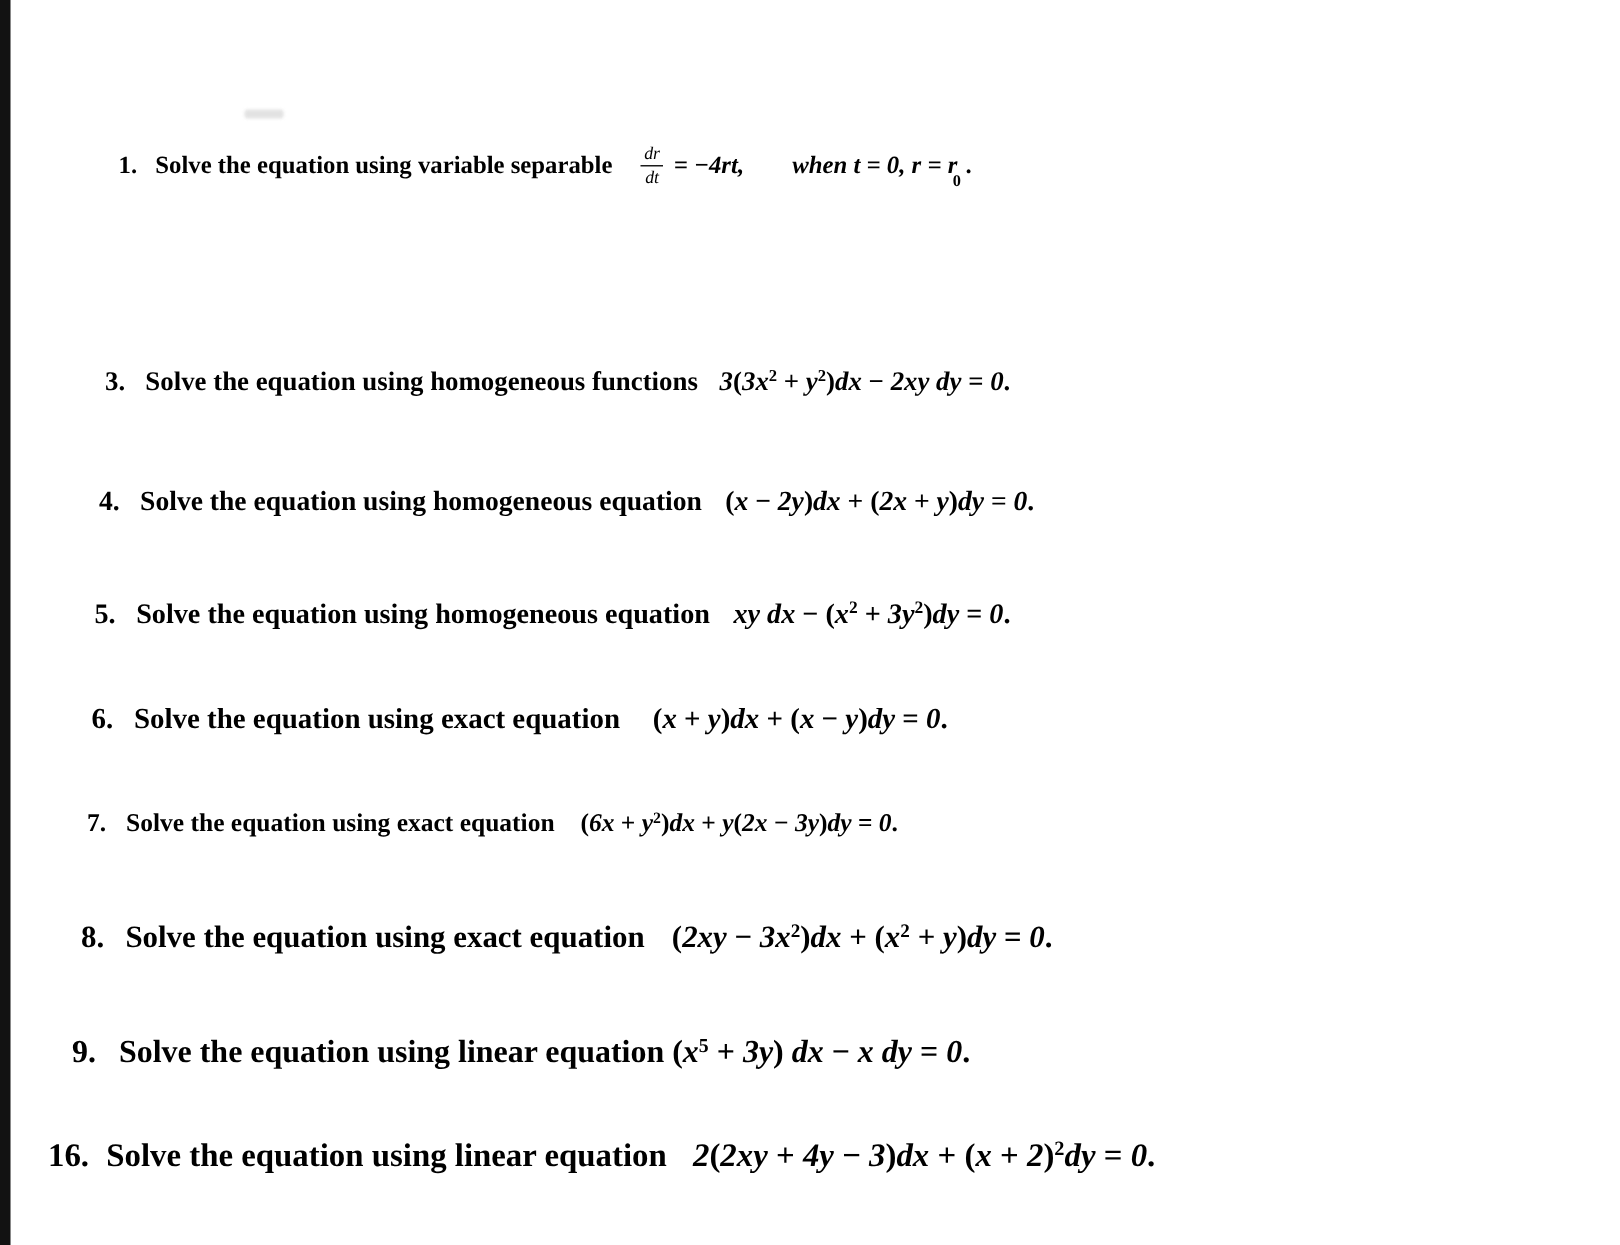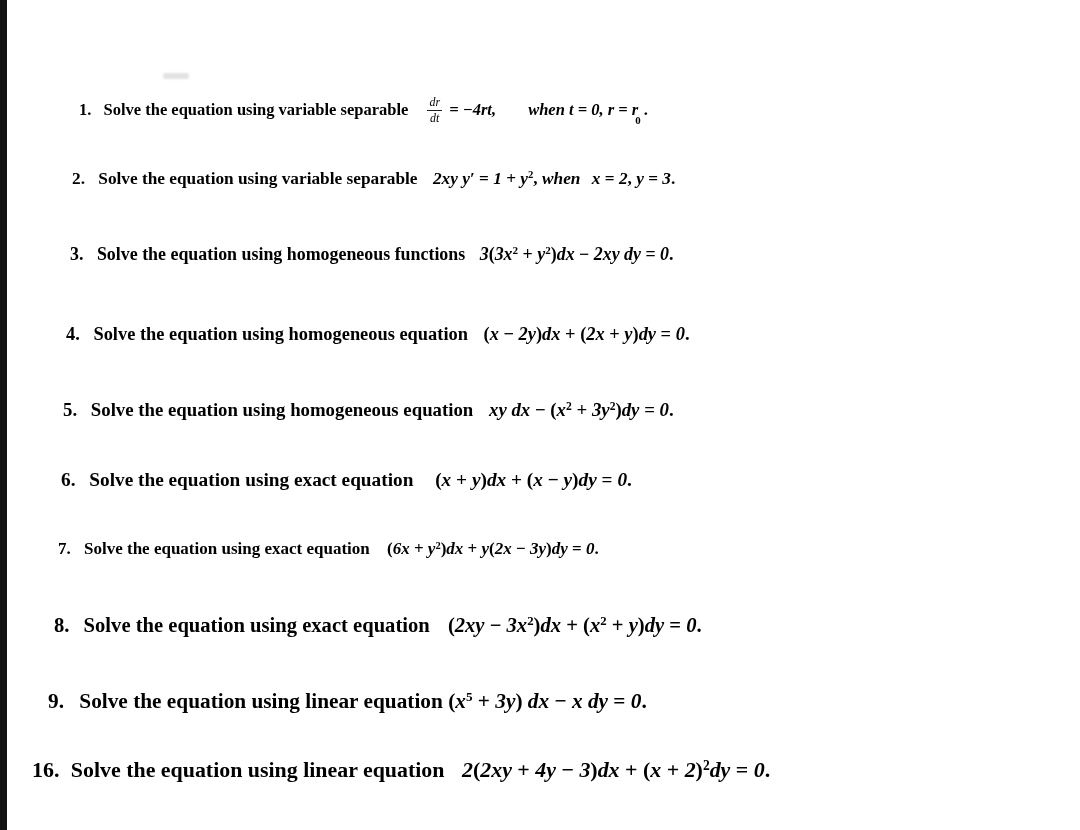--- a/index.html
+++ b/index.html
@@ -145,27 +145,20 @@
       <span class="frac">
         <span class="num-part">dr</span>
         <span class="bar"></span>
         <span class="den-part">dt</span>
       </span>
       <span>= −4rt,</span>
       <span style="margin-left:28px;">when  t = 0,  r = r</span><span class="sub0">0</span><span class="up">.</span>
     </span>
   </div>
 
-  <div class="item" style="left:72px; top:169px; font-size:17.3px;">
-    <span class="num">2.</span>
-    <span class="stem" style="margin-left:9px;">Solve the equation using variable separable</span>
-    <span class="math" style="margin-left:11px;">2xy y′
-      <span class="up">=</span> 1 <span class="up">+</span> y<sup>2</sup><span class="up">,</span> when
-      <span style="margin-left:7px;">x</span> <span class="up">=</span> 2<span class="up">,</span> y <span class="up">=</span> 3<span class="up">.</span></span>
-  </div>
 
   <div class="item" style="left:70px; top:244px; font-size:17.9px;">
     <span class="num">3.</span>
     <span class="stem" style="margin-left:9px;">Solve the equation using homogeneous functions</span>
     <span class="math" style="margin-left:10px;">3<span class="up">(</span>3x<sup>2</sup>
       <span class="up">+</span> y<sup>2</sup><span class="up">)</span>dx <span class="up">−</span> 2xy dy
       <span class="up">=</span> 0<span class="up">.</span></span>
   </div>
 
   <div class="item" style="left:66px; top:324px; font-size:18.4px;">

